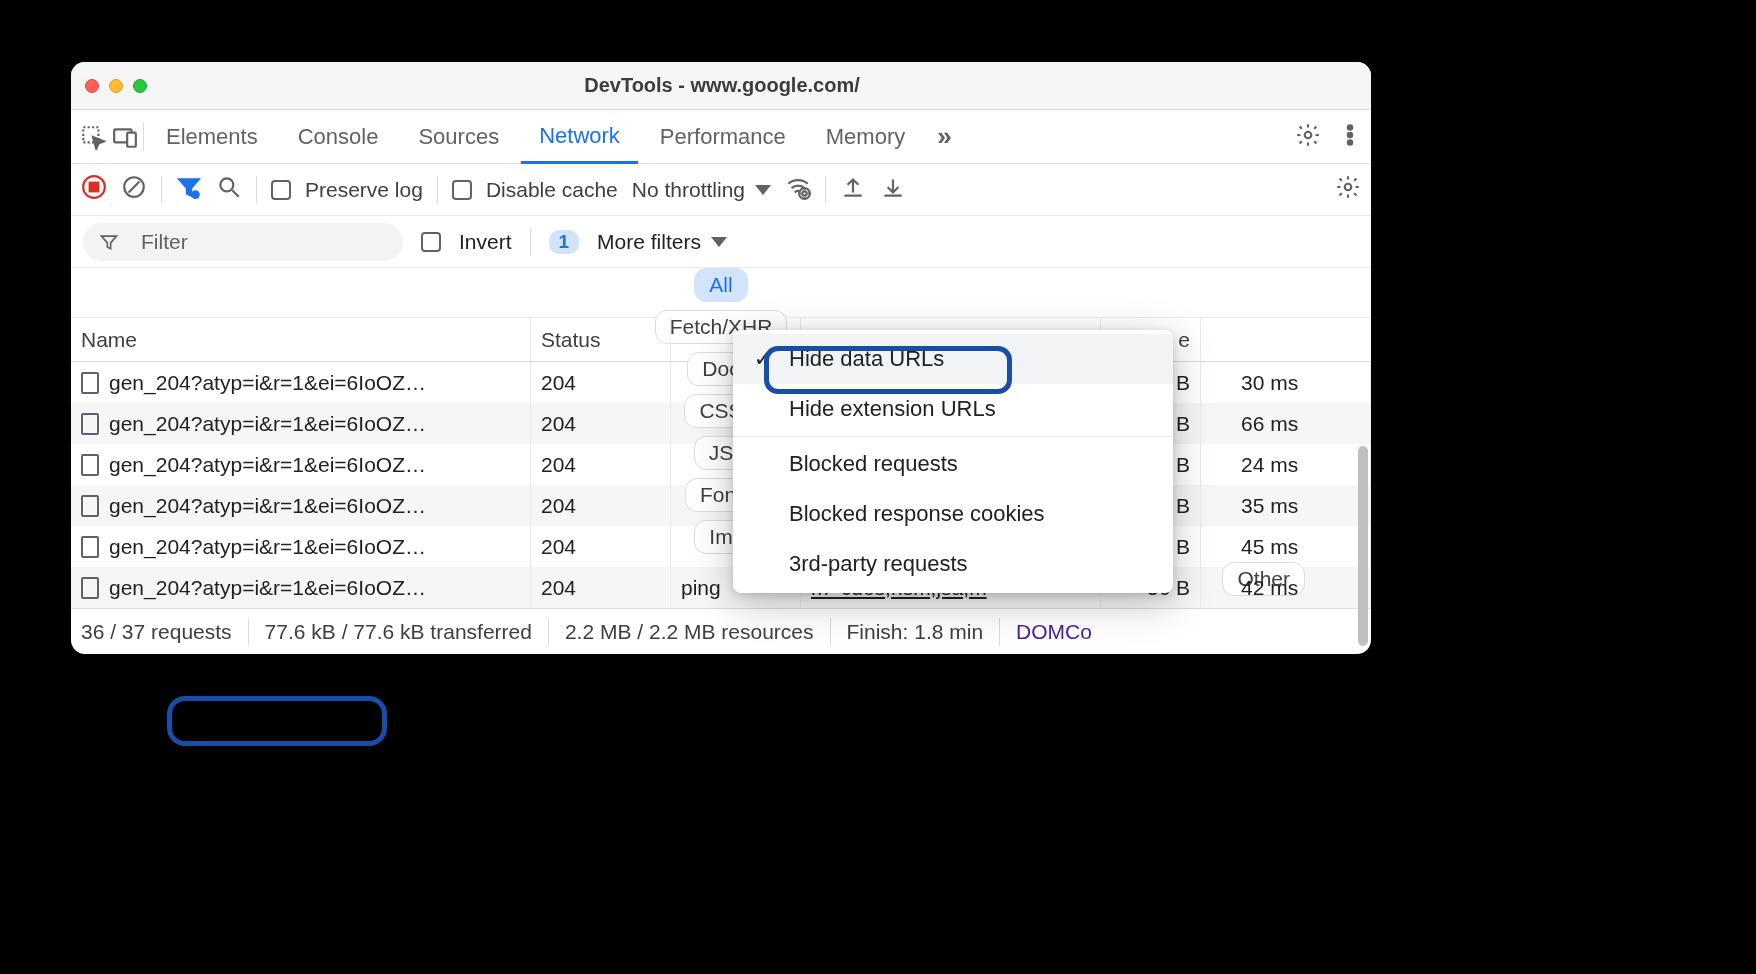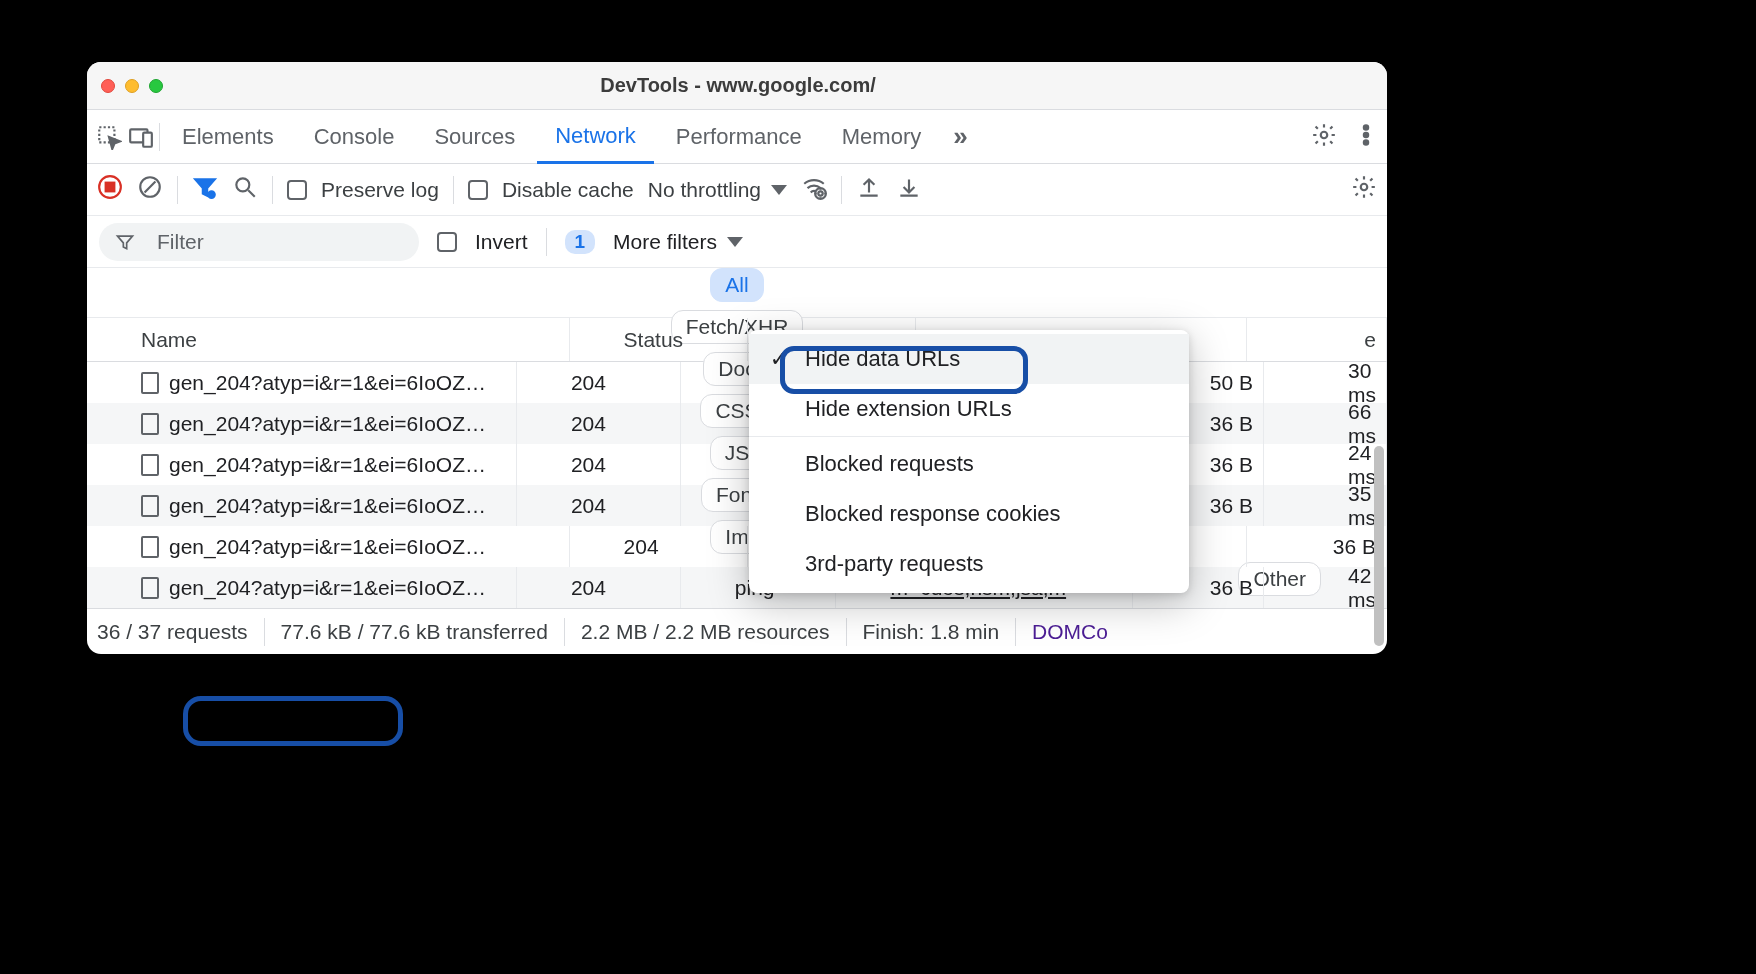--- a/index.html
+++ b/index.html
@@ -6,21 +6,21 @@
   body {
     background: #000;
     font-family: -apple-system, BlinkMacSystemFont, "Segoe UI", Helvetica, Arial, sans-serif;
     width: 1756px;
     height: 974px;
     position: relative;
     overflow: hidden;
   }
   .window {
     position: absolute;
-    left: 87px;
+    left: 71px;
     top: 62px;
     width: 1300px;
     background: #fff;
     border-radius: 14px;
     box-shadow: 0 30px 60px rgba(0,0,0,0.6);
     overflow: visible;
     color: #202124;
   }
   .titlebar {
     height: 48px;
@@ -131,21 +131,21 @@
     font-weight:500;
   }
   .chip.other { margin-left:auto; margin-right:56px; }
   .table-head {
     height:44px;
     border-bottom:1px solid #dadce0;
     display:flex;
     font-size:21px;
     color:#3c4043;
   }
-  .col { display:flex; align-items:center; padding:0 10px; border-right:1px solid #e8eaed;margin-left:44px; }
+  .col { display:flex; align-items:center; padding:0 10px; border-right:1px solid #e8eaed; }
   .col.name { width:460px; }
   .col.status { width:140px; }
   .col.type { width:130px; }
   .col.init { width:300px; }
   .col.size { width:100px; justify-content:flex-end; }
   .col.time { flex:1; justify-content:flex-start; border-right:none; }
   .rows { }
   .row {
     height:41px;
     display:flex;
@@ -440,20 +440,23 @@
           <span>gen_204?atyp=i&amp;r=1&amp;ei=6IoOZ…</span>
         </div>
       <div class="col status">
           <span>204</span>
         </div>
       <div class="col type"></div>
         <div class="col init"></div>
       <div class="col size">
           <span class="size-col-val">36 B</span>
         </div>
+      <div class="col time">
+          <span class="time-col-val">45 ms</span>
+        </div>
     </div>
     <div class="row">
       <div class="col name">
           <span class="file-icon"></span>
           <span>gen_204?atyp=i&amp;r=1&amp;ei=6IoOZ…</span>
         </div>
       <div class="col status">
           <span>204</span>
         </div>
       <div class="col type">

